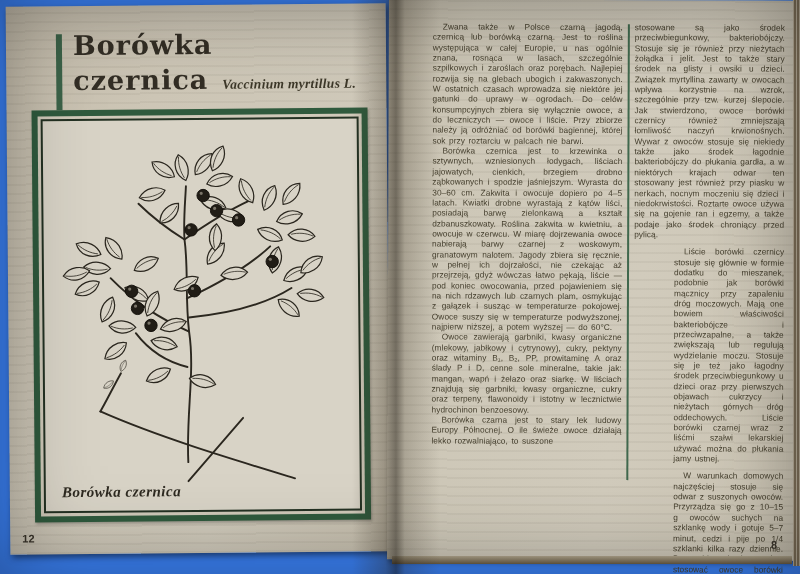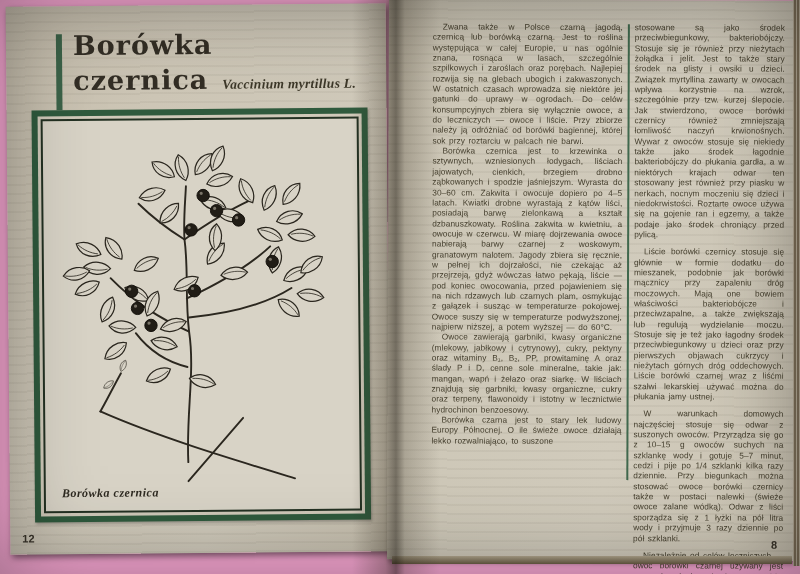--- a/index.html
+++ b/index.html
@@ -1,19 +1,19 @@
 <!DOCTYPE html>
 <html><head>
 <meta charset="utf-8">
 <style>
   html,body{margin:0;padding:0;background:#0e0b08;}
   *{box-sizing:border-box;}
   .photo{
     position:relative;width:800px;height:574px;overflow:hidden;
-    background:#f9a8d4;
+    background:#3b82f6;
     font-family:"Liberation Sans",sans-serif;
   }
   .photo::after{ 
     content:"";position:absolute;inset:0;pointer-events:none;z-index:40;
     box-shadow:inset 0 0 90px rgba(0,0,0,.38);
   }
 
   
   .page-left{
     position:absolute;left:8px;top:5px;width:380px;height:548px;
@@ -42,21 +42,21 @@
   }
   .frame-mid{width:100%;height:100%;background:#cfc9b9;padding:3px;}
   .frame-inner{
     position:relative;width:100%;height:100%;
     border:2px solid #233122;background:#d8d3c6;overflow:hidden;
   }
   .frame-inner svg{display:block;width:100%;height:100%;}
   .illu-caption{
     position:absolute;left:16px;bottom:10px;
     font-family:"Liberation Serif",serif;font-style:italic;font-weight:700;
-    font-size:12px;color:#2e2a21;letter-spacing:.5px;
+    font-size:15px;color:#2e2a21;letter-spacing:.5px;
   }
   .pageno{font-size:11px;font-weight:bold;color:#3b362c;}
   .pageno-left{position:absolute;left:12px;top:526px;}
 
   
   .gutter{
     position:absolute;left:352px;top:0;width:88px;height:574px;z-index:20;pointer-events:none;
     background:linear-gradient(90deg,rgba(40,32,20,0) 0%,rgba(48,39,25,.30) 38%,
       rgba(27,21,12,.5) 50%,rgba(48,39,25,.22) 60%,rgba(40,32,20,0) 100%);
   }
@@ -66,21 +66,21 @@
     position:absolute;left:388px;top:0;width:406px;height:560px;
     background:linear-gradient(100deg,#c2bbaa 0%,#cdc7b7 18%,#d1cbbc 60%,#cbc4b3 100%);
     transform:rotate(.2deg);
     box-shadow:2px 3px 5px rgba(0,0,0,.45);
   }
   .columns{position:absolute;left:44px;top:22px;display:flex;}
   .col{color:#46402f;font-size:8.3px;line-height:10.35px;text-align:justify;
        word-spacing:1.2px;letter-spacing:.05px;}
   .col p{margin:0;}
   .col p.indent{text-indent:10px;}
-  .col p.gap{margin-top:7px;}
+  .col p.gap{margin-top:7px;margin-left:40px;}
   .col1{width:190px;}
   .divider-wrap{width:12px;display:flex;justify-content:center;}
   .col-divider{width:2px;height:456px;background:#40684d;margin-top:2px;}
   .col2{width:150px;}
   .pageno-right{position:absolute;right:16px;top:538px;}
 
   .edge-stack{ 
     position:absolute;right:0;top:0;width:7px;height:566px;z-index:25;
     background:#93846b;
     background-image:repeating-linear-gradient(90deg,rgba(255,252,240,.35) 0 1px,rgba(90,76,56,.35) 1px 3px);

